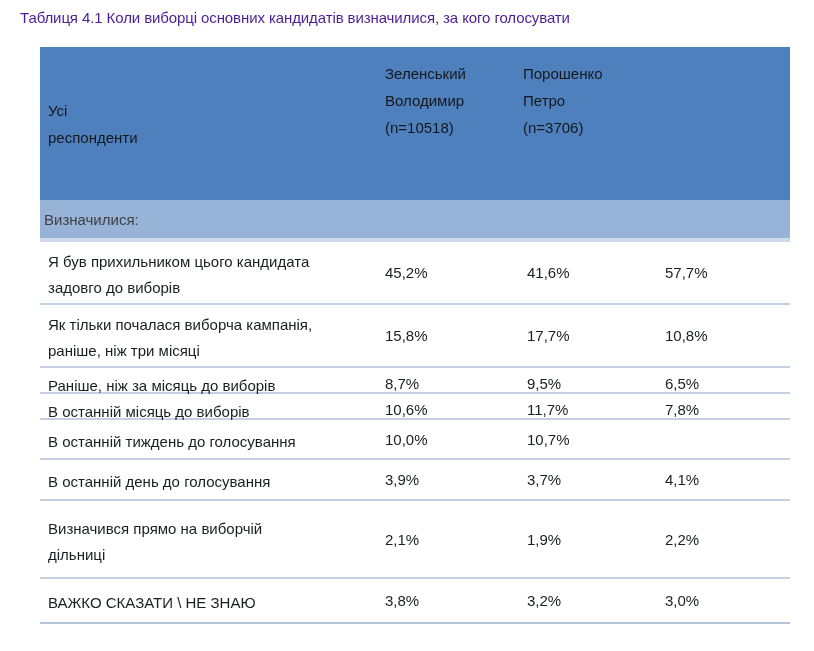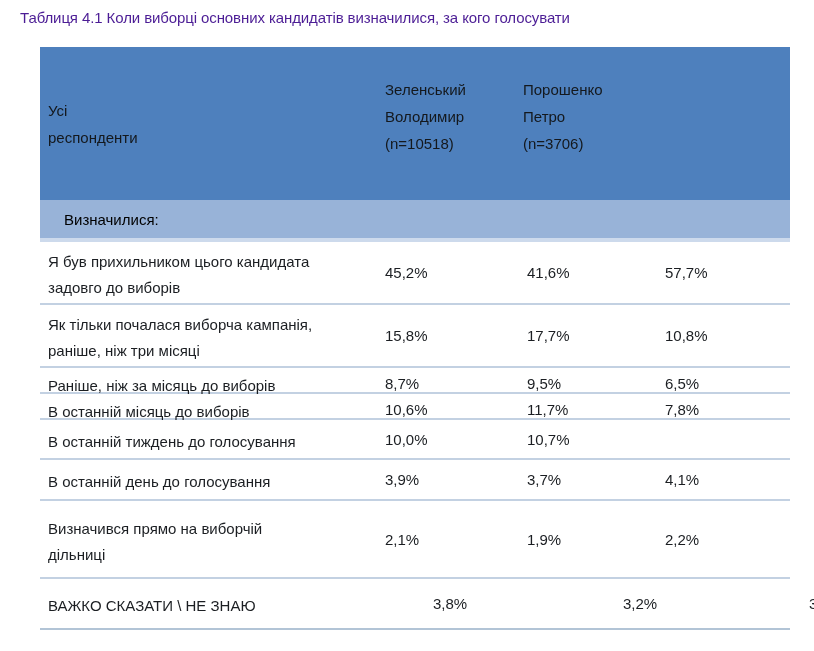--- a/index.html
+++ b/index.html
@@ -46,33 +46,33 @@
   }
   .hgroup-title {
     font-size: 15px;
     line-height: 27px;
     white-space: pre-line;
     padding-left: 8px;
   }
   .hgroup-cols {
     display: grid;
     grid-template-columns: 138px 133px;
-    margin-top: 20px;
+    margin-top: 4px;
   }
   .hgroup-cols .hcell { align-items: flex-start; }
   
   .band {
     height: 42px;
     background: #98B3D8;
     border-bottom: 4px solid #CDDAEC;
     display: flex;
     align-items: center;
-    padding-left: 24px;
+    padding-left: 4px;
     font-size: 15px;
-    color: #000000;
+    color: #404040;
   }
   
   .row {
     display: grid;
     grid-template-columns: 337px 142px 138px 133px;
     align-items: center;
     border-bottom: 2px solid #C3D1E2;
   }
   .row .cell {
     padding-left: 8px;
@@ -82,21 +82,21 @@
   .row .label {
     line-height: 26px;
     white-space: pre-line;
     padding-top: 5px;
   }
   .h63 { height: 63px; }
   .h62 { height: 78px; }
   .h42 { height: 26px; }
   .h41 { height: 41px; }
   .h40 { height: 40px; }
-  .h45 { height: 51px; gap: 48px; }
+  .h45 { height: 45px; }
   .row.last { border-bottom: 2px solid #B2C4D6; }
 </style>
 </head>
 <body>
 
 <div class="caption">Таблиця 4.1 Коли виборці основних кандидатів визначилися, за кого голосувати</div>
 
 <div class="table">
 
   <div class="thead">

